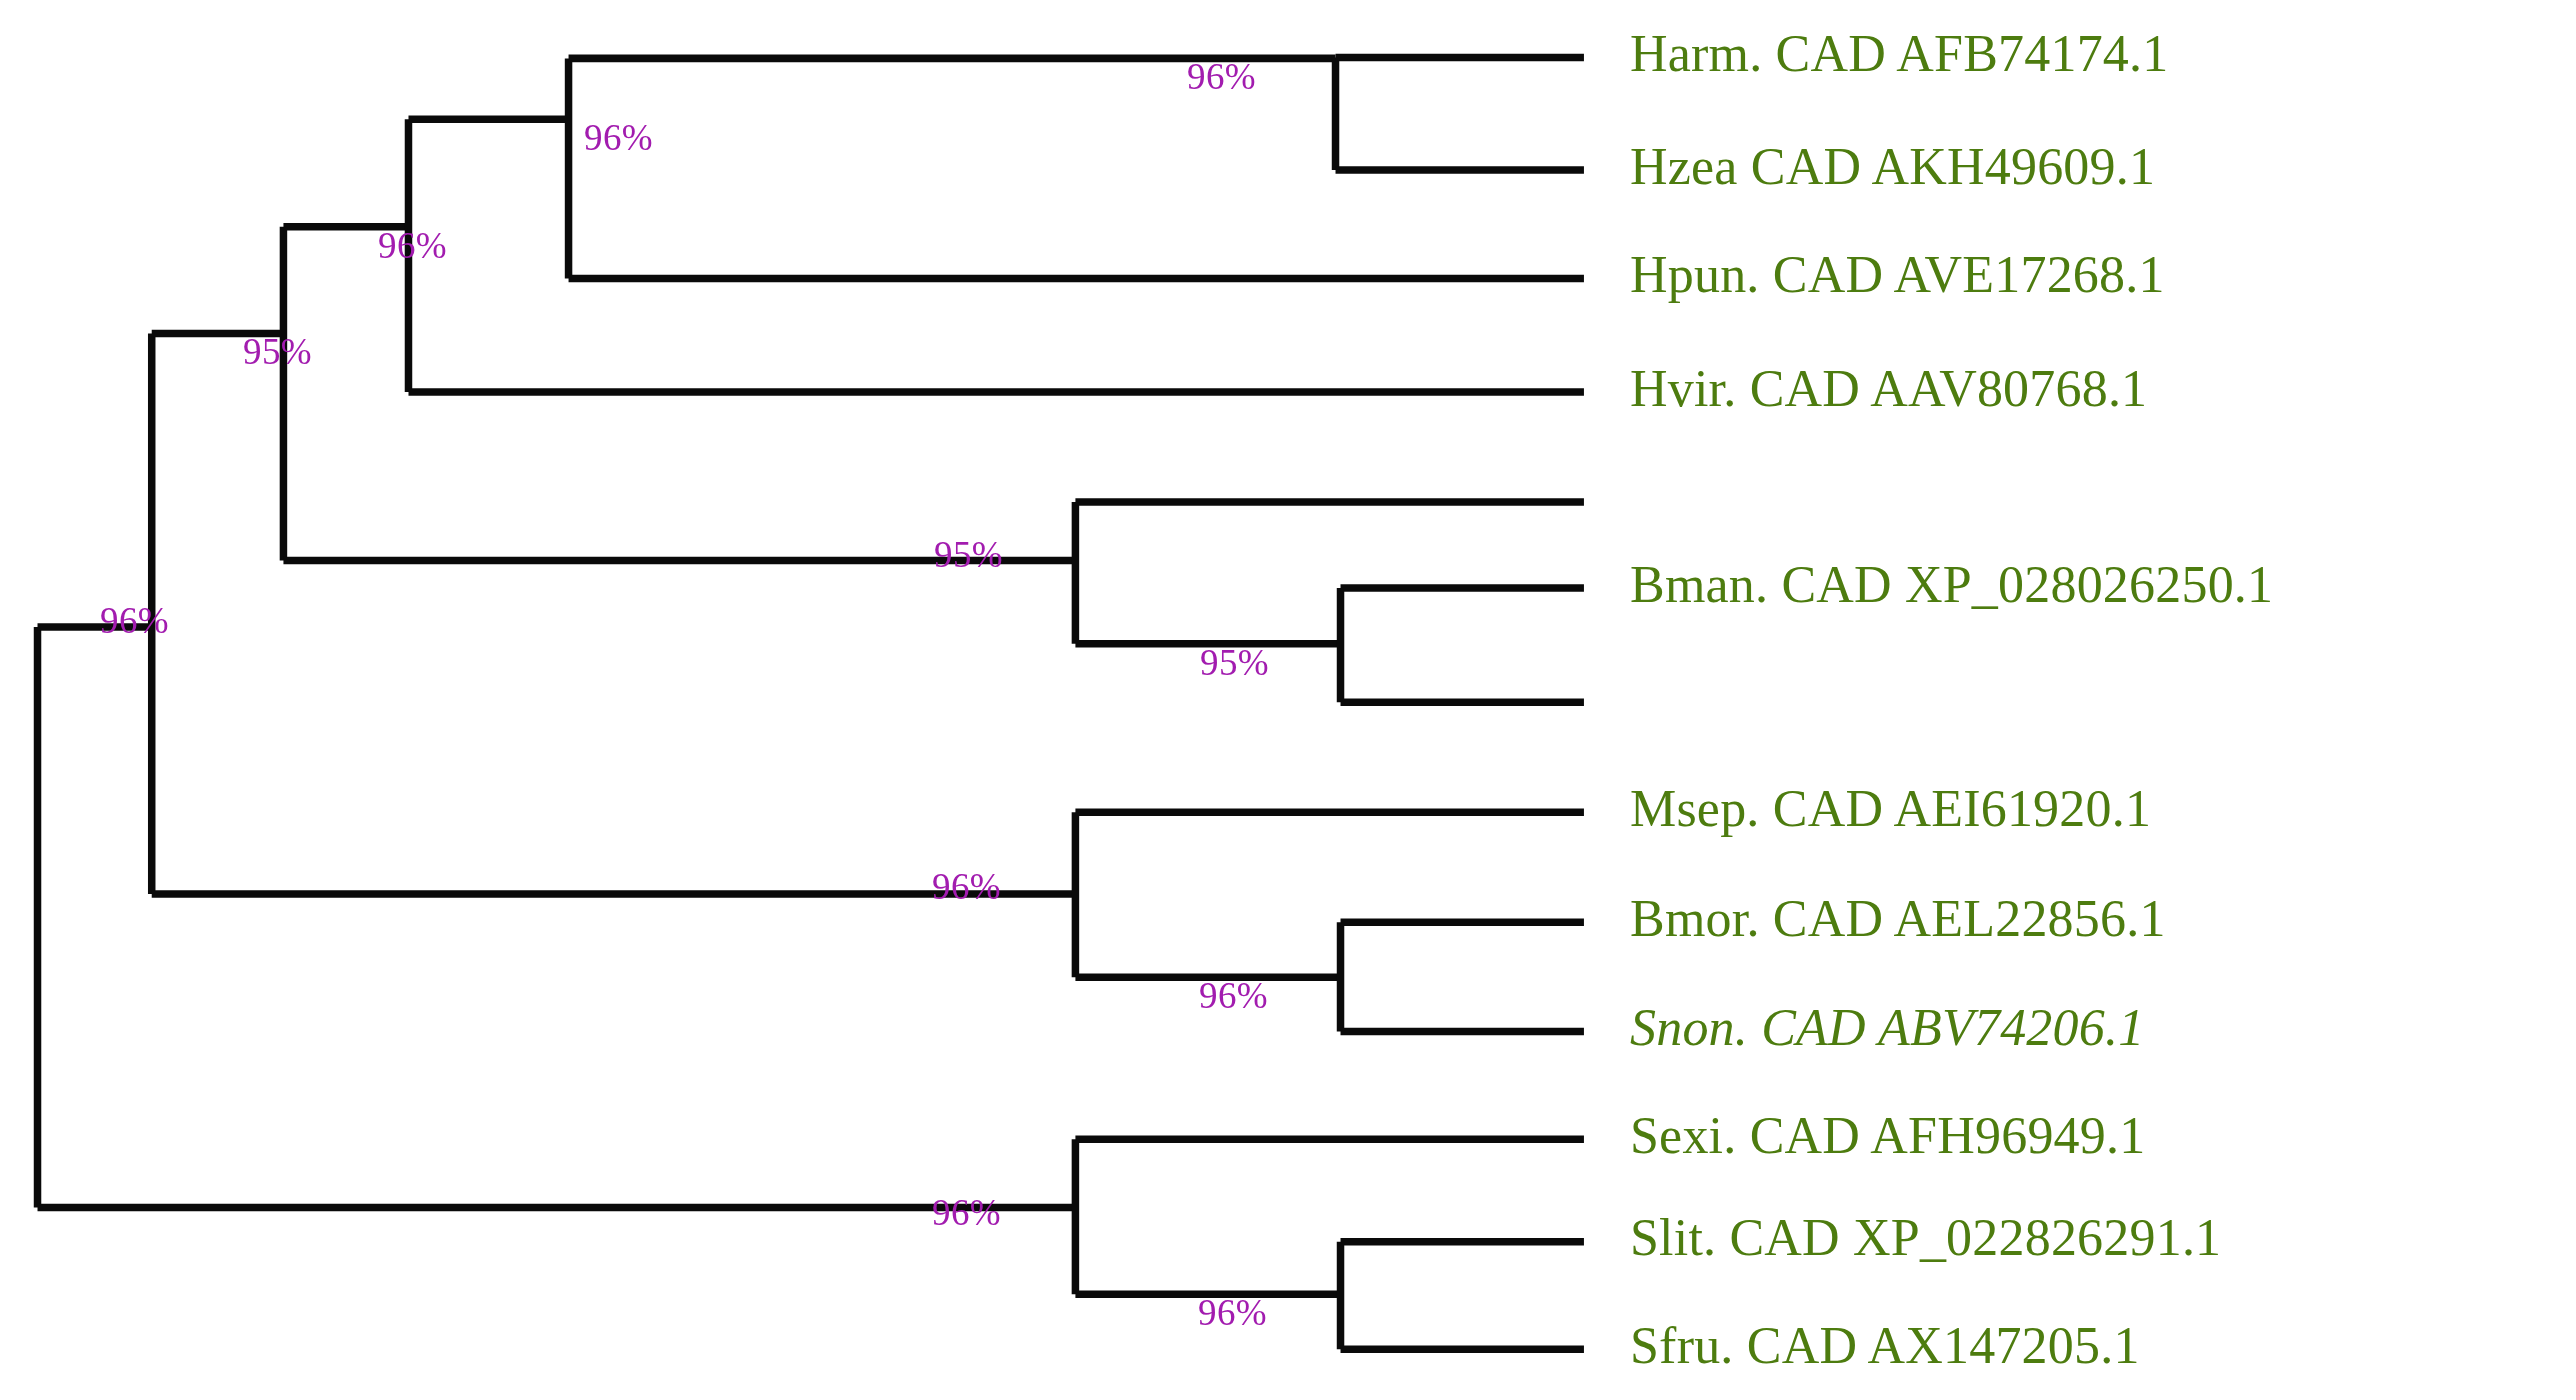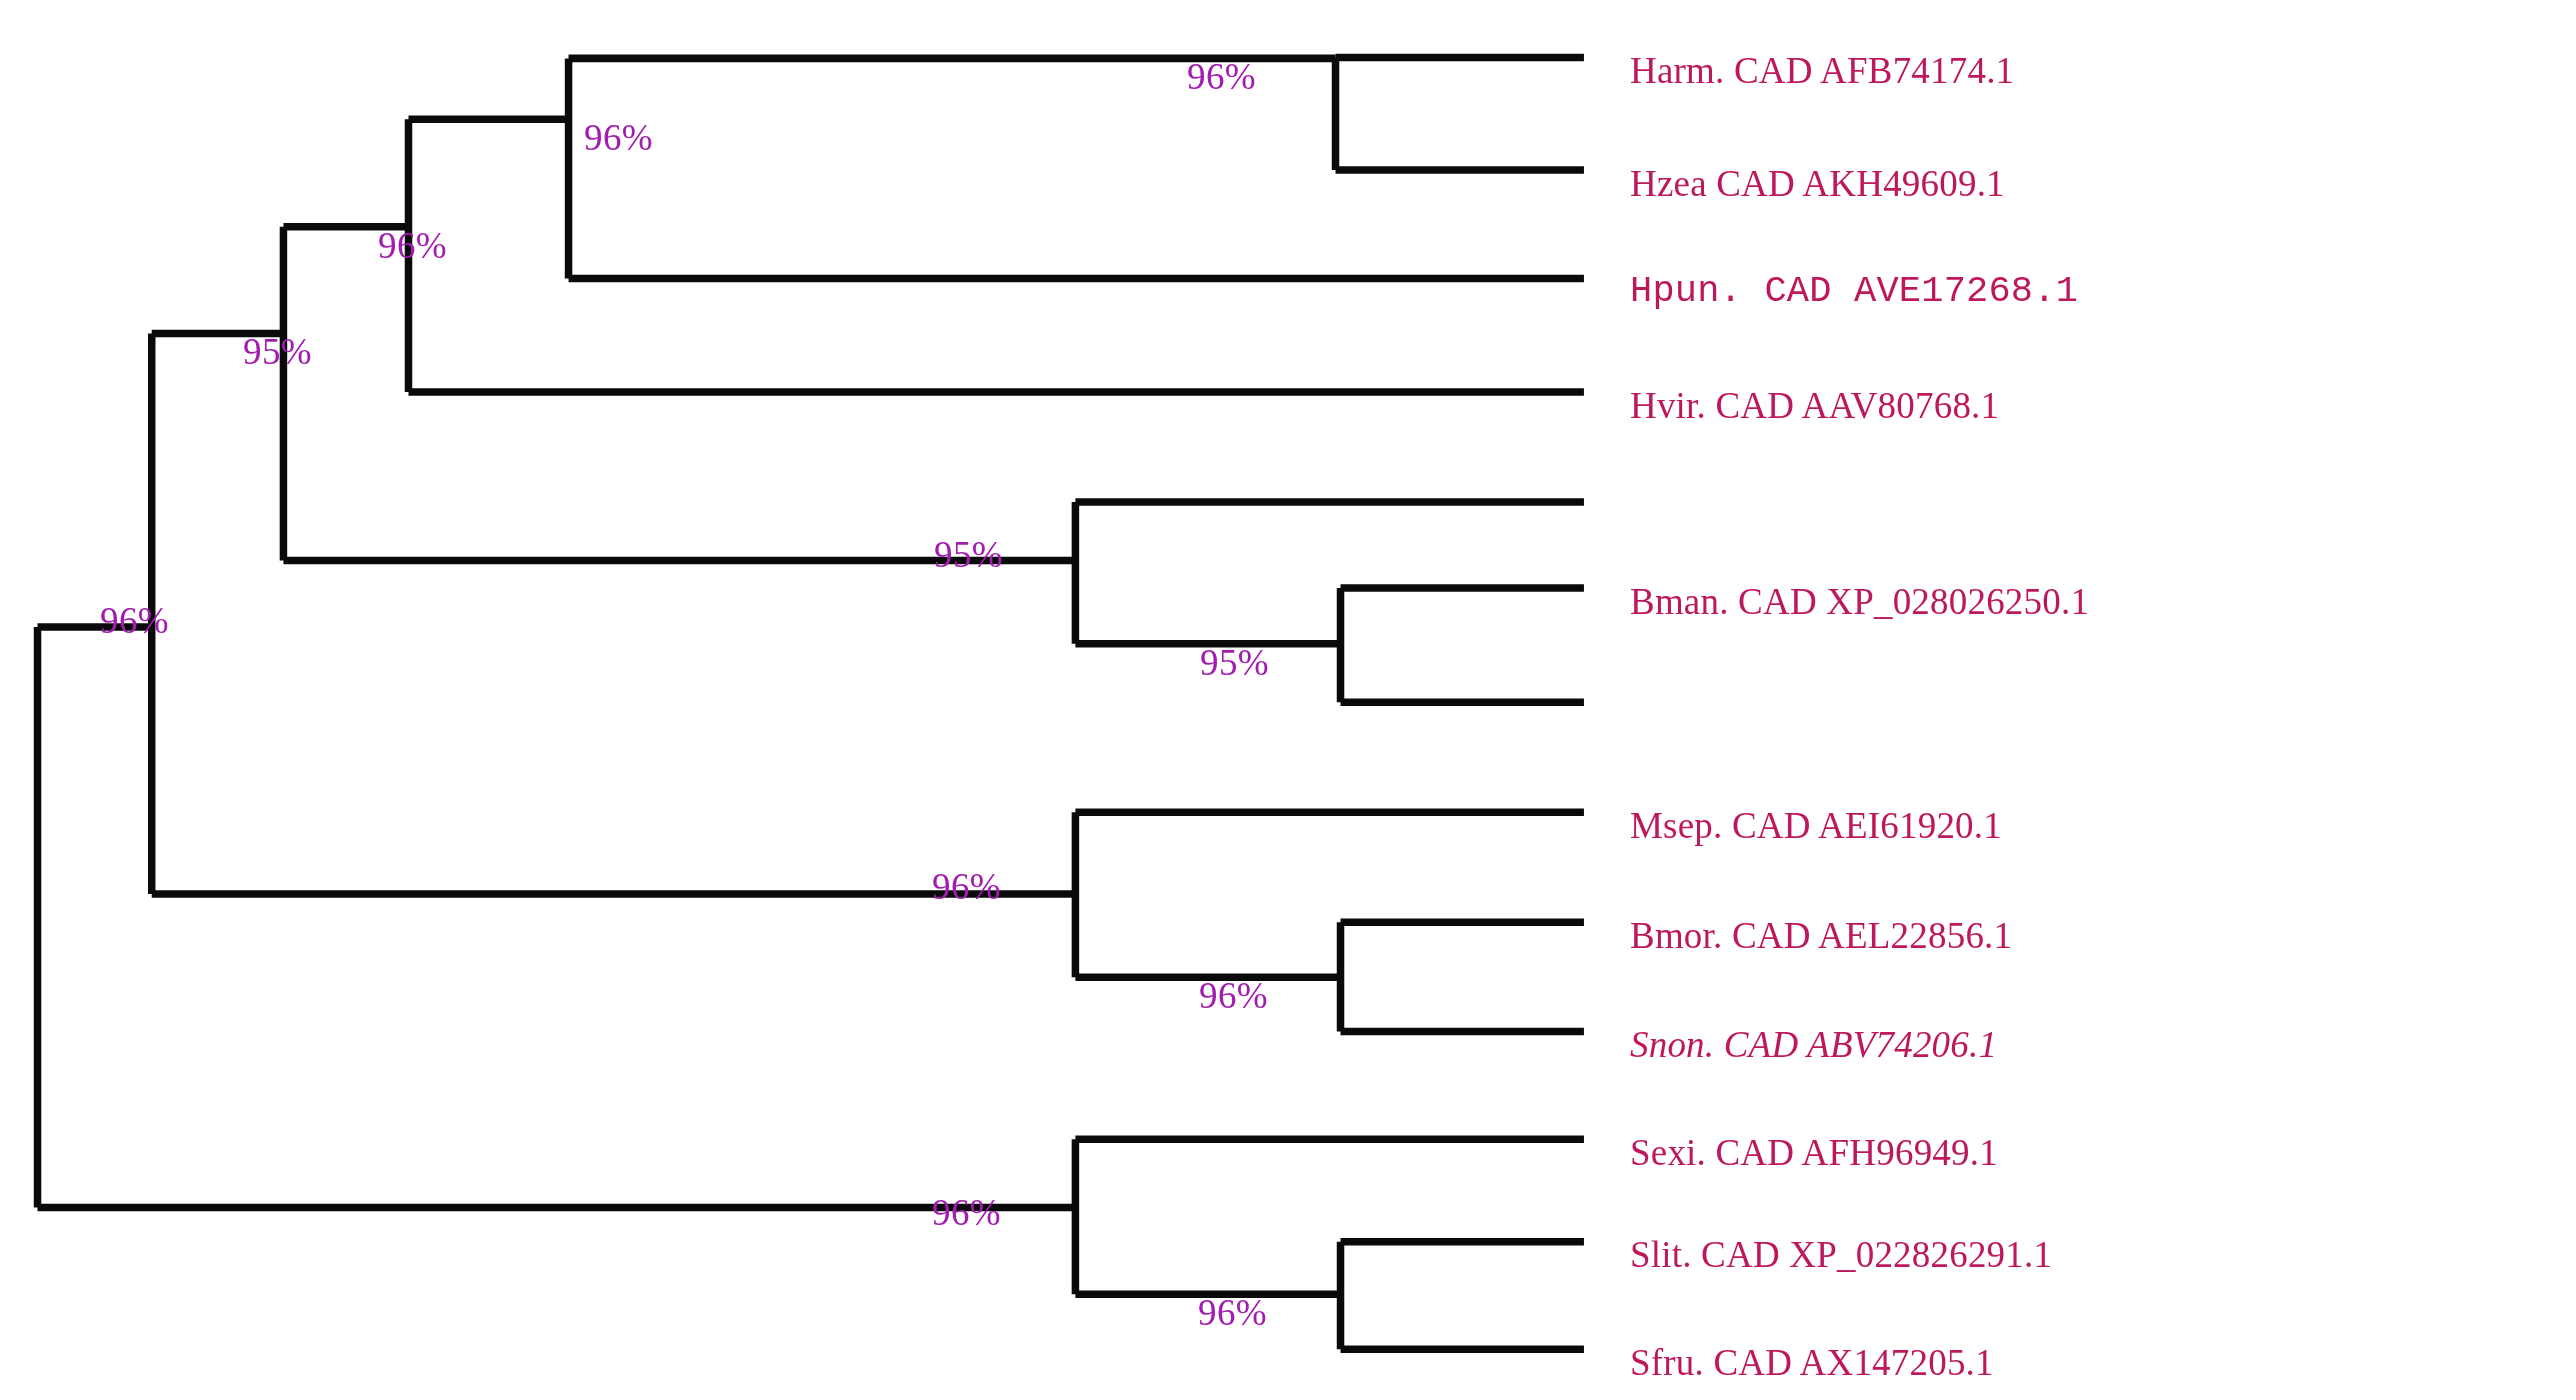--- a/index.html
+++ b/index.html
@@ -3,22 +3,22 @@
 <meta charset="utf-8">
 <title>Phylogenetic Tree</title>
 <style>
   html,body{margin:0;padding:0;background:#ffffff;}
   body{font-family:"Liberation Serif", serif;}
   #root-wrap{position:relative;width:2576px;height:1401px;background:#ffffff;overflow:hidden;}
   svg#tree{position:absolute;left:0;top:0;width:2576px;height:1401px;display:block;}
   .branch{stroke:#0a0a0a;fill:none;stroke-linecap:butt;}
   .boot{position:absolute;font-family:"Liberation Serif", serif;font-size:37px;color:#a21caf;
         white-space:nowrap;line-height:1;letter-spacing:0.4px;}
-  .leaflabel{position:absolute;font-family:"Liberation Serif", serif;font-size:37px;color:#be185d;
-             white-space:nowrap;line-height:1;letter-spacing:0.2px;margin-top:24px;}
+  .leaflabel{position:absolute;font-family:"Liberation Serif", serif;font-size:52px;color:#4d7c0f;
+             white-space:nowrap;line-height:1;letter-spacing:0.2px;}
 </style>
 </head>
 <body>
 
 <div id="root-wrap">
 
   <svg id="tree" viewBox="0 0 3090 1680" preserveAspectRatio="none" aria-label="phylogenetic tree">
     <g class="branch" stroke-width="9">
 
       <path d="M45,752 L45,1448"></path>
@@ -79,21 +79,21 @@
   <div class="boot" style="left:1187px; top:58px;">96%</div>
   <div class="boot" style="left:934px; top:536px;">95%</div>
   <div class="boot" style="left:1200px; top:644px;">95%</div>
   <div class="boot" style="left:932px; top:868px;">96%</div>
   <div class="boot" style="left:1199px; top:977px;">96%</div>
   <div class="boot" style="left:932px; top:1194px;">96%</div>
   <div class="boot" style="left:1198px; top:1294px;">96%</div>
 
   <div class="leaflabel" style="left:1630px; top:28px;">Harm. CAD AFB74174.1</div>
   <div class="leaflabel" style="left:1630px; top:141px;">Hzea CAD AKH49609.1</div>
-  <div class="leaflabel" style="left:1630px; top:249px;font-family:Liberation Mono, monospace;">Hpun. CAD AVE17268.1</div>
+  <div class="leaflabel" style="left:1630px; top:249px;">Hpun. CAD AVE17268.1</div>
   <div class="leaflabel" style="left:1630px; top:363px;">Hvir. CAD AAV80768.1</div>
   <div class="leaflabel" style="left:1630px; top:559px;">Bman. CAD XP_028026250.1</div>
   <div class="leaflabel" style="left:1630px; top:783px;">Msep. CAD AEI61920.1</div>
   <div class="leaflabel" style="left:1630px; top:893px;">Bmor. CAD AEL22856.1</div>
   <div class="leaflabel" style="left:1630px; top:1002px;font-style:italic;">Snon. CAD ABV74206.1</div>
   <div class="leaflabel" style="left:1630px; top:1110px;">Sexi. CAD AFH96949.1</div>
   <div class="leaflabel" style="left:1630px; top:1212px;">Slit. CAD XP_022826291.1</div>
   <div class="leaflabel" style="left:1630px; top:1320px;">Sfru. CAD AX147205.1</div>
 
 </div>

